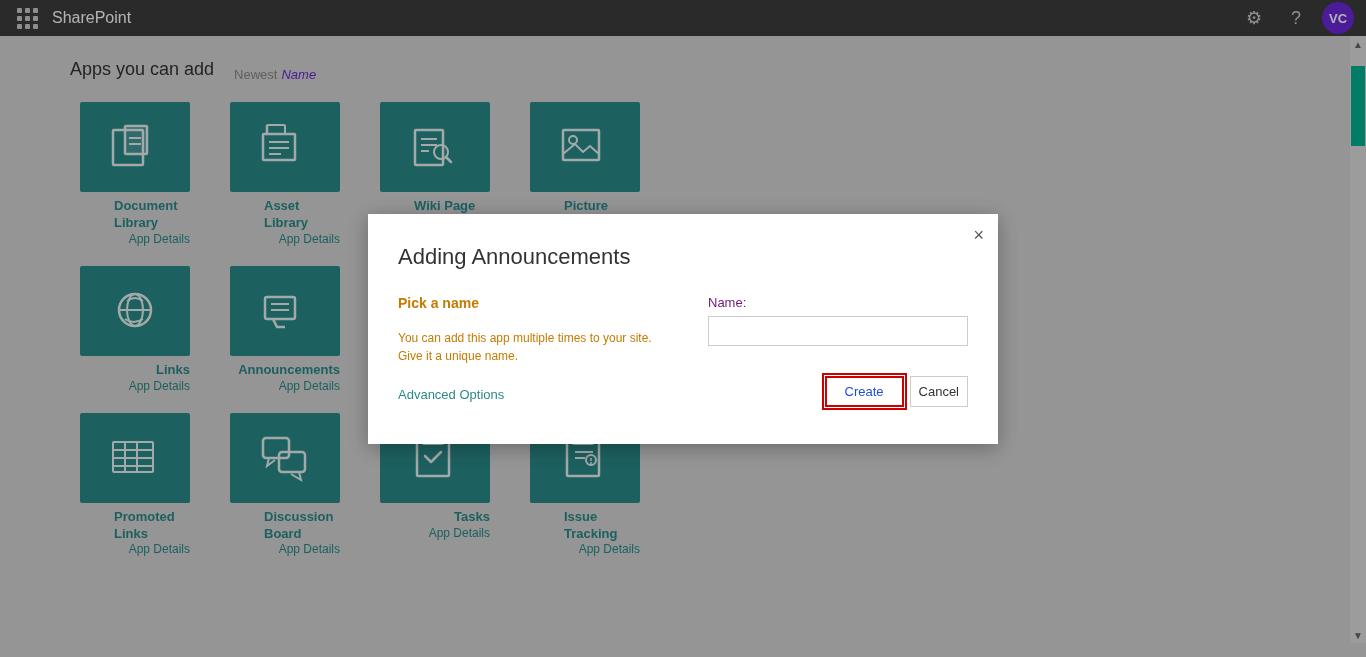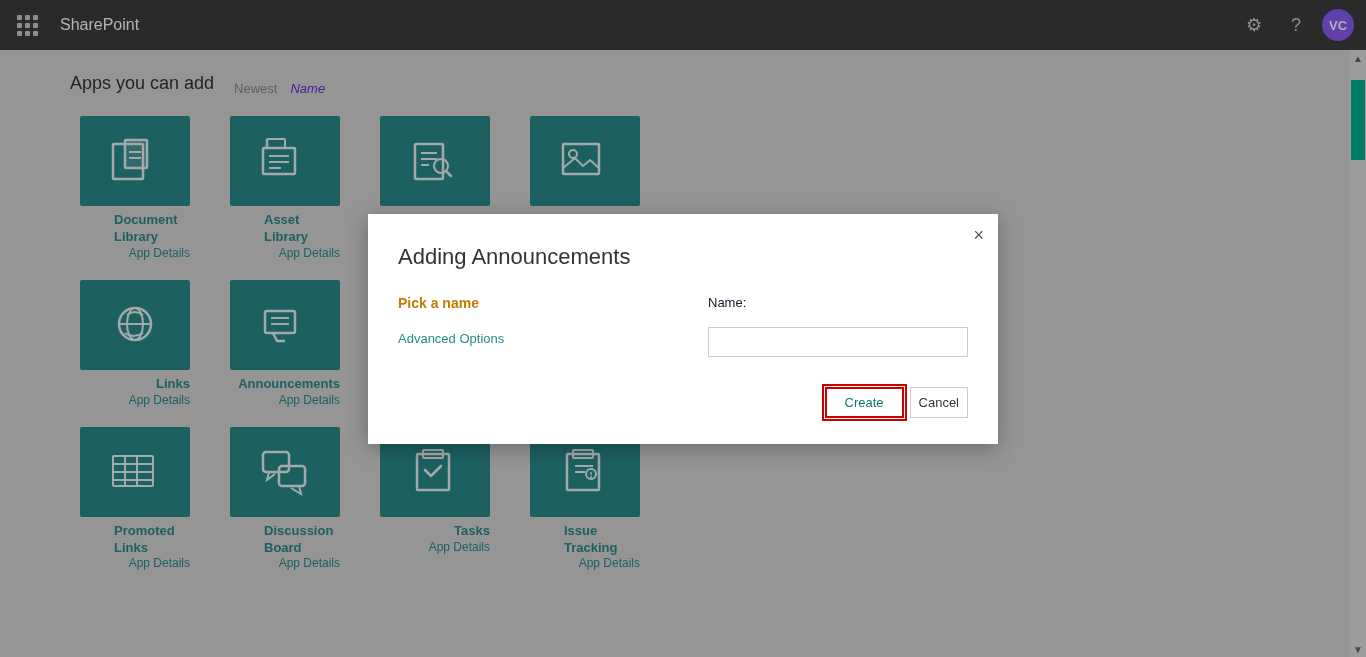--- a/index.html
+++ b/index.html
@@ -1,28 +1,27 @@
 <!DOCTYPE html>
 <html><head>
   <meta charset="utf-8">
   <style>
     * { margin: 0; padding: 0; box-sizing: border-box; }
     body { width: 1366px; height: 657px; overflow: hidden; font-family: 'Segoe UI', Arial, sans-serif; background: #d6d6d6; }
 
     
     .topnav {
       width: 100%;
-      height: 50px;
+      height: 36px;
       background: #3d3d3d;
       display: flex;
       align-items: center;
       padding: 0 12px;
       position: relative;
       z-index: 10;
-      gap: 8px;
     }
     .topnav-waffle {
       width: 30px; height: 30px;
       display: flex; align-items: center; justify-content: center;
       cursor: pointer; margin-right: 10px;
     }
     .waffle-grid {
       display: grid; grid-template-columns: repeat(3, 5px); grid-gap: 3px;
     }
     .waffle-dot { width: 5px; height: 5px; background: #ccc; border-radius: 1px; }
@@ -36,21 +35,21 @@
       display: flex; align-items: center; gap: 10px;
     }
     .topnav-icon-btn {
       width: 32px; height: 32px;
       color: #ccc; font-size: 18px;
       display: flex; align-items: center; justify-content: center;
       cursor: pointer; border-radius: 50%;
     }
     .avatar-btn {
       width: 32px; height: 32px;
-      background: #8b5cf6;
+      background: #6d28d9;
       border-radius: 50%;
       color: #fff;
       font-size: 13px;
       display: flex; align-items: center; justify-content: center;
       cursor: pointer;
       font-weight: 600;
     }
 
     
     .main-area {
@@ -79,21 +78,21 @@
       align-items: center;
       gap: 20px;
       margin-bottom: 20px;
     }
     .page-title {
       font-size: 18px;
       font-weight: 300;
       color: #333;
     }
     .filter-links {
-      display: flex; gap: 13px; margin-top: 11px;
+      display: flex; gap: 4px; margin-top: 11px;
     }
     .filter-link {
       font-size: 13px;
       color: #888;
       cursor: pointer;
       text-decoration: none;
     }
     .filter-link.active { color: #6d28d9; font-style: italic; }
 
     
@@ -216,42 +215,42 @@
       line-height: 1.5;
       margin-bottom: 20px;
     }
     .advanced-options {
       font-size: 13px;
       color: #2a8a8a;
       cursor: pointer;
     }
     .name-label {
       font-size: 13px;
-      color: #0f172a;
-      margin-bottom: 17px;
+      color: #701a75;
+      margin-bottom: 6px;
     }
     .name-input {
       width: 100%;
       height: 30px;
       border: 1px solid #ccc;
       padding: 0 6px;
       font-size: 13px;
       outline: none;
     }
     .modal-actions {
       display: flex;
       justify-content: flex-end;
       gap: 6px;
       margin-top: 30px;
     }
     .btn-create {
       padding: 6px 18px;
       background: #fff;
       border: 2px solid #c00;
-      color: #0f766e;
+      color: #1d4ed8;
       font-size: 13px;
       cursor: pointer;
       outline: 2px solid #c00;
       outline-offset: 1px;
     }
     .btn-cancel {
       padding: 6px 8px;
       background: #fff;
       border: 1px solid #ccc;
       color: #333;
@@ -486,20 +485,21 @@
   </div>
 </div>
 
 <div class="modal-overlay">
   <div class="modal">
     <button class="modal-close">×</button>
     <h2 class="modal-title">Adding Announcements</h2>
     <div class="modal-body">
       <div class="modal-left">
         <div class="pick-name-title">Pick a name</div>
+        <div class="pick-name-desc">You can add this app multiple times to your site. Give it a unique name.</div>
         <a class="advanced-options">Advanced Options</a>
       </div>
       <div class="modal-right">
         <div class="name-label">Name:</div>
         <input type="text" class="name-input" style="">
         <div class="modal-actions">
           <button class="btn-create">Create</button>
           <button class="btn-cancel">Cancel</button>
         </div>
       </div>

